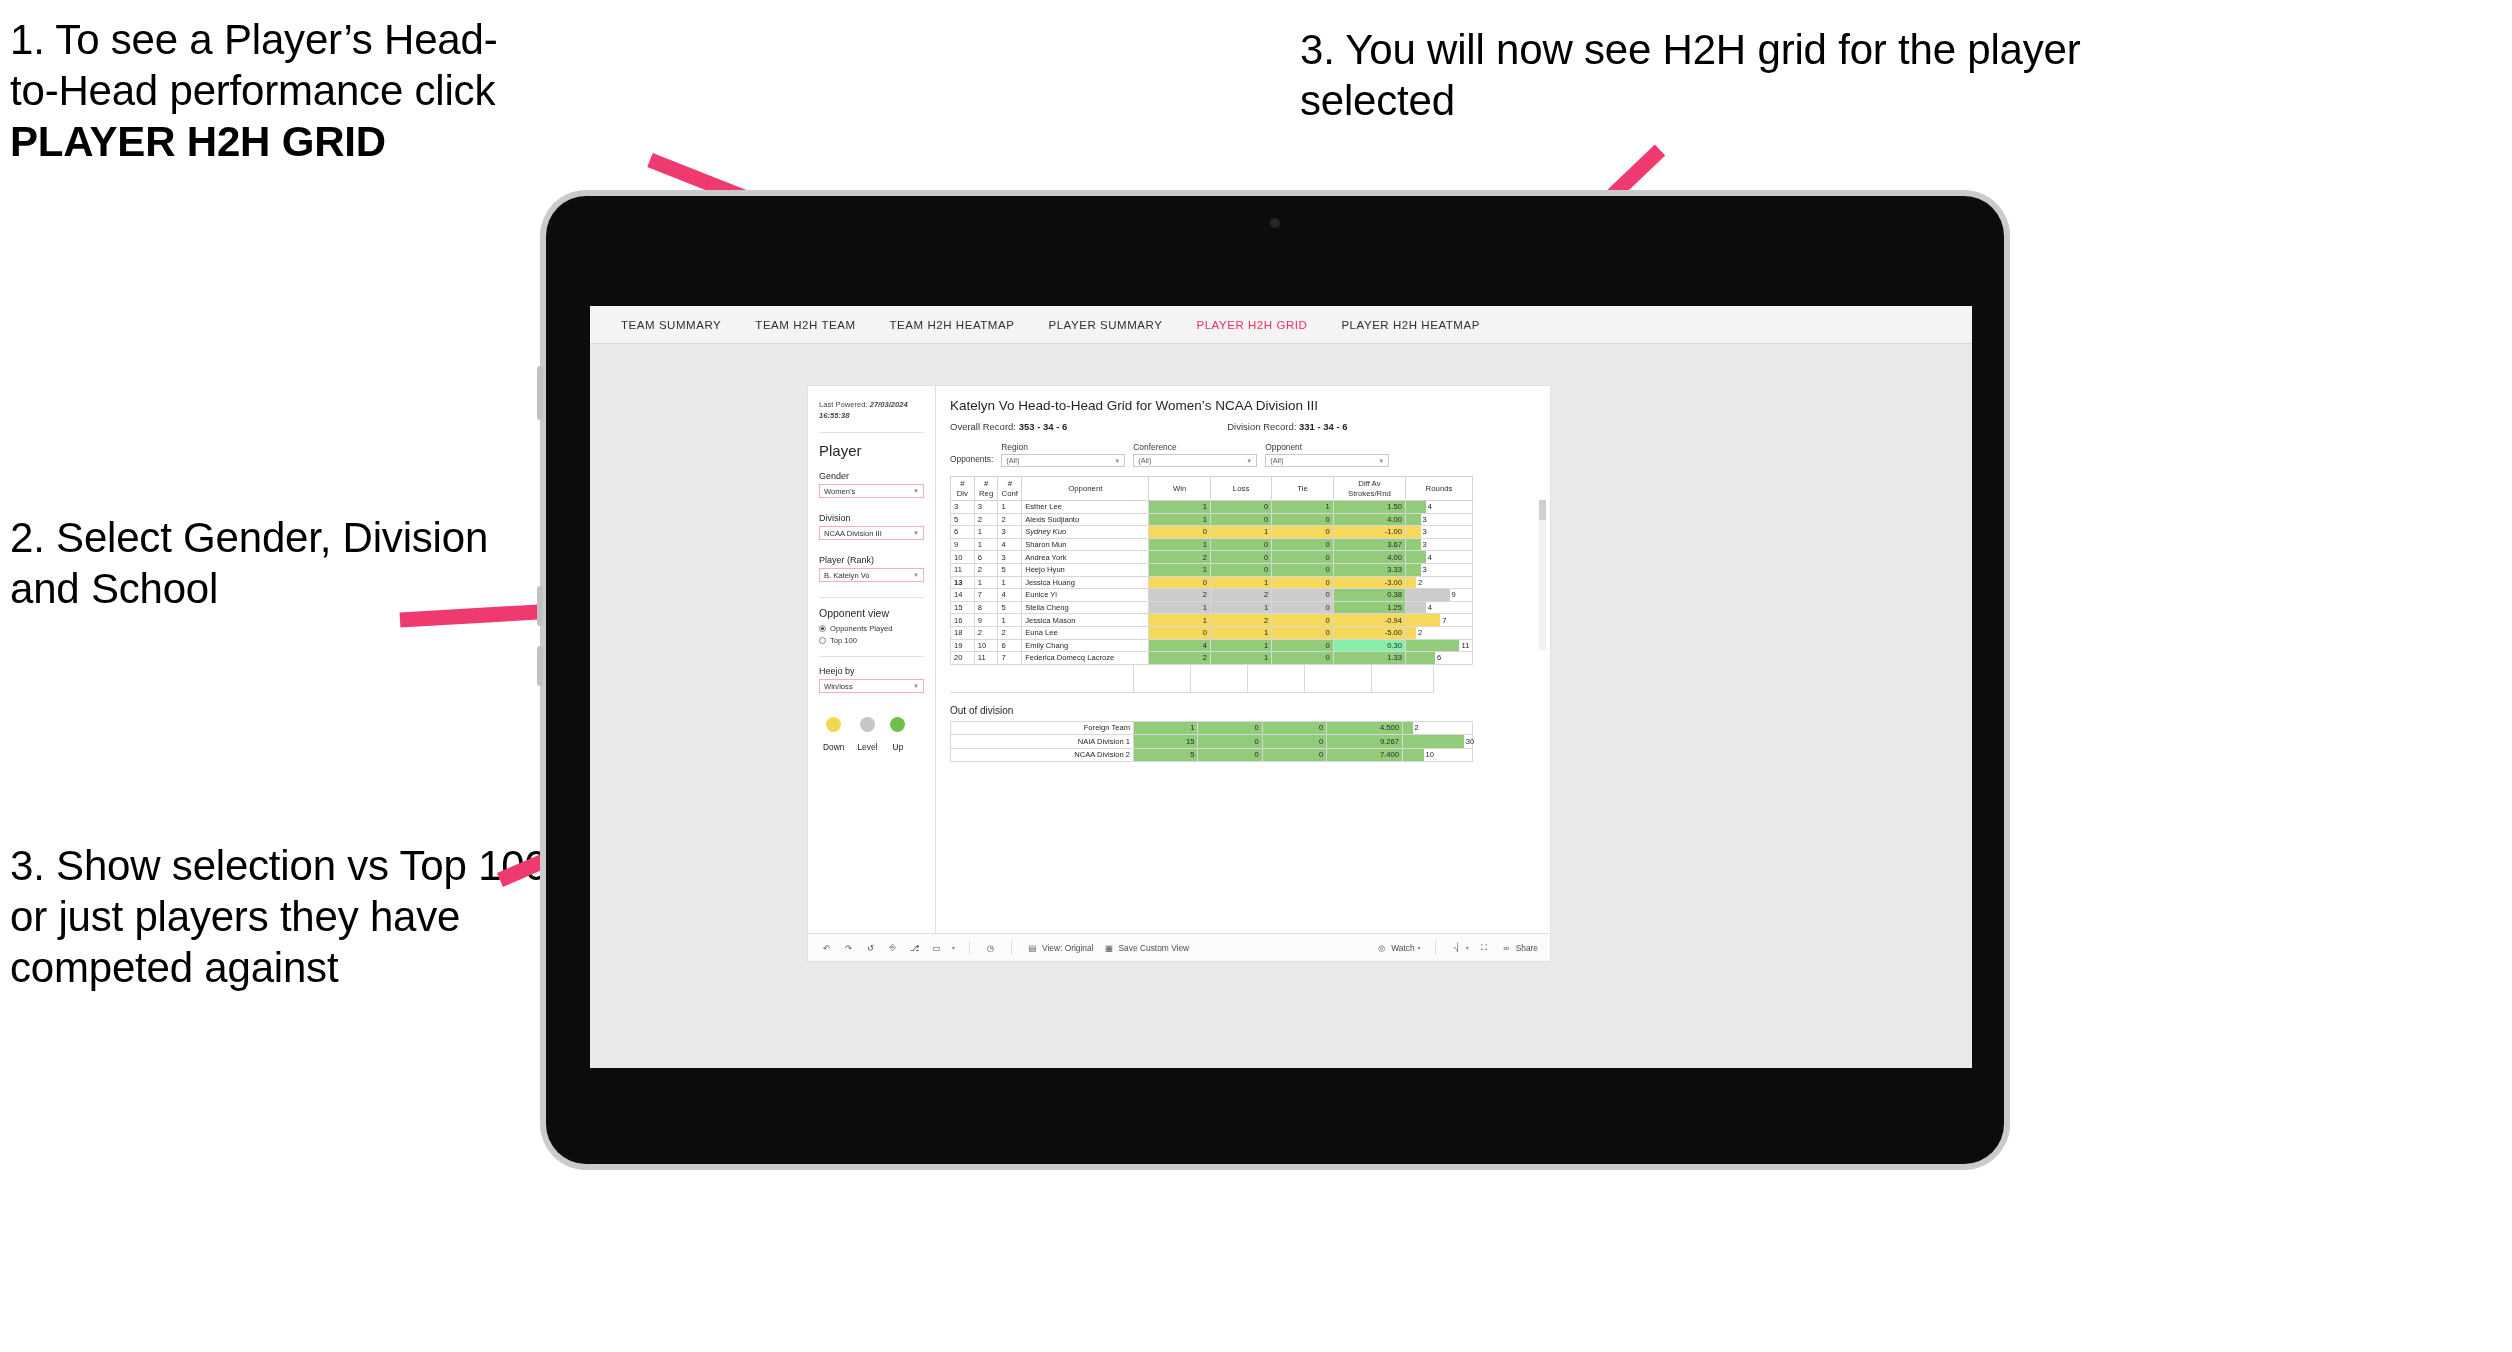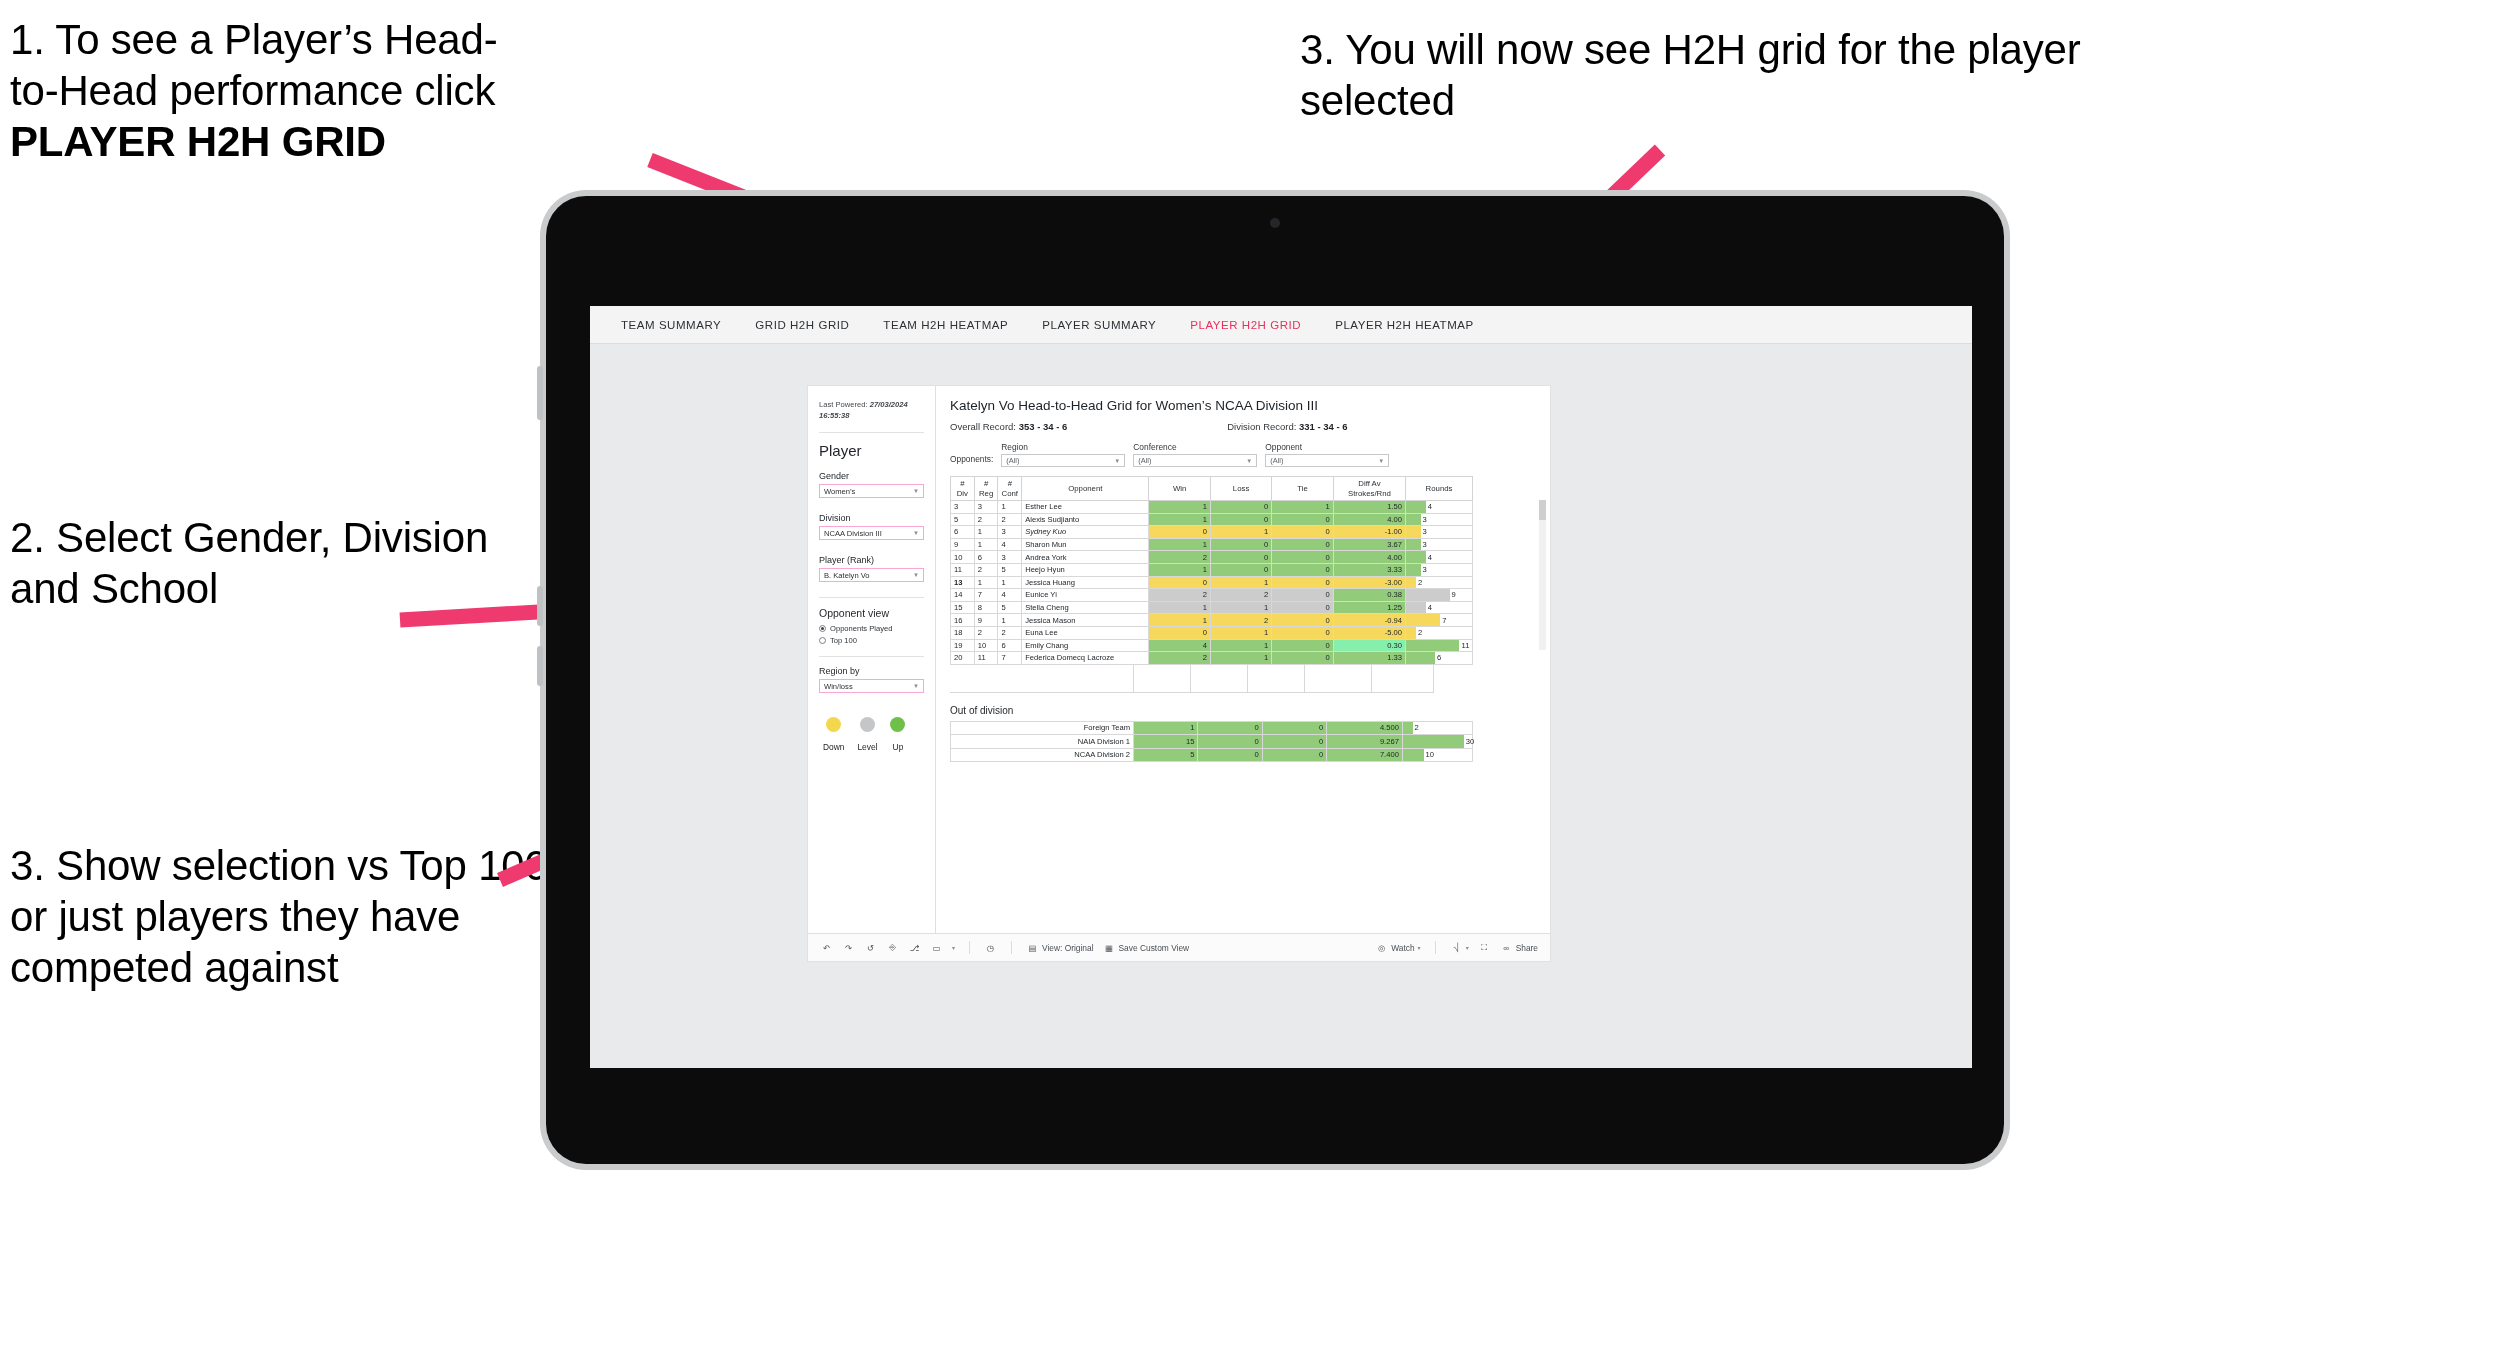--- a/index.html
+++ b/index.html
@@ -245,21 +245,21 @@
     <div class="dev-btn" id="btn-a"></div>
     <div class="dev-btn" id="btn-b"></div>
     <div class="dev-btn" id="btn-c"></div>
     <div id="cam"></div>
 
     <div id="screen">
 
 
       <div id="subnav">
         <div class="tab">TEAM SUMMARY</div>
-        <div class="tab">GRID H2H GRID</div>
+        <div class="tab">TEAM H2H TEAM</div>
         <div class="tab">TEAM H2H HEATMAP</div>
         <div class="tab">PLAYER SUMMARY</div>
         <div class="tab active">PLAYER H2H GRID</div>
         <div class="tab">PLAYER H2H HEATMAP</div>
       </div>
 
       <div id="canvas">
         <div id="viz">
           <div id="viz-body">
 
@@ -295,21 +295,21 @@
               <div class="radio-row">
                 <span class="radio on"></span>
                 <span>Opponents Played</span>
               </div>
               <div class="radio-row">
                 <span class="radio"></span>
                 <span>Top 100</span>
               </div>
 
               <div class="pdiv"></div>
-              <div class="p-lab">Region by</div>
+              <div class="p-lab">Heejo by</div>
               <div class="p-sel">
                 <span>Win/loss</span>
                 <span class="caret">▼</span>
               </div>
 
               <div id="legend">
                 <div class="lg">
                   <div class="dot" style="background:#f3d84f"></div>
                   <div class="cap">Down</div>
                 </div>

